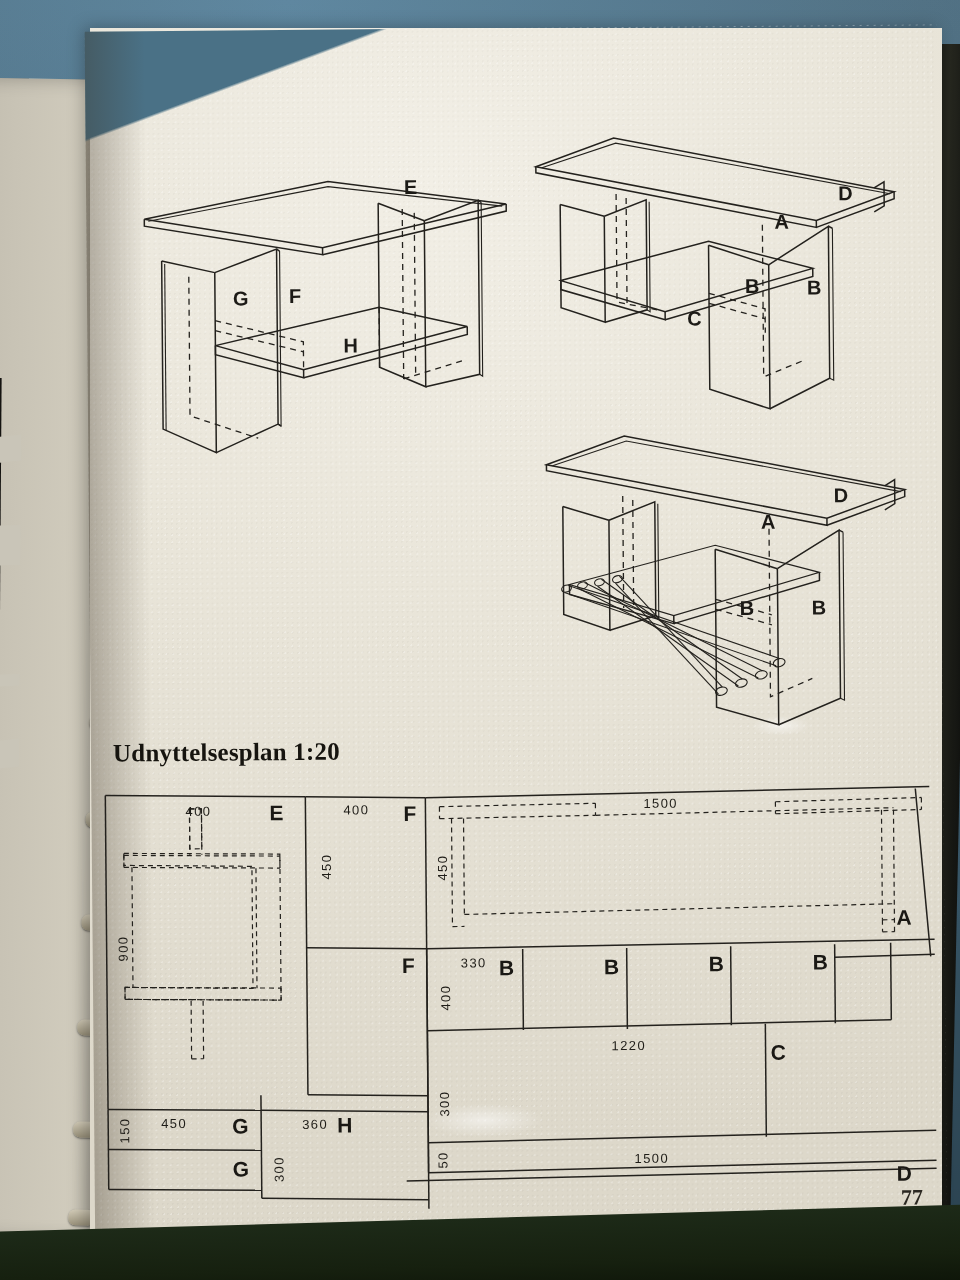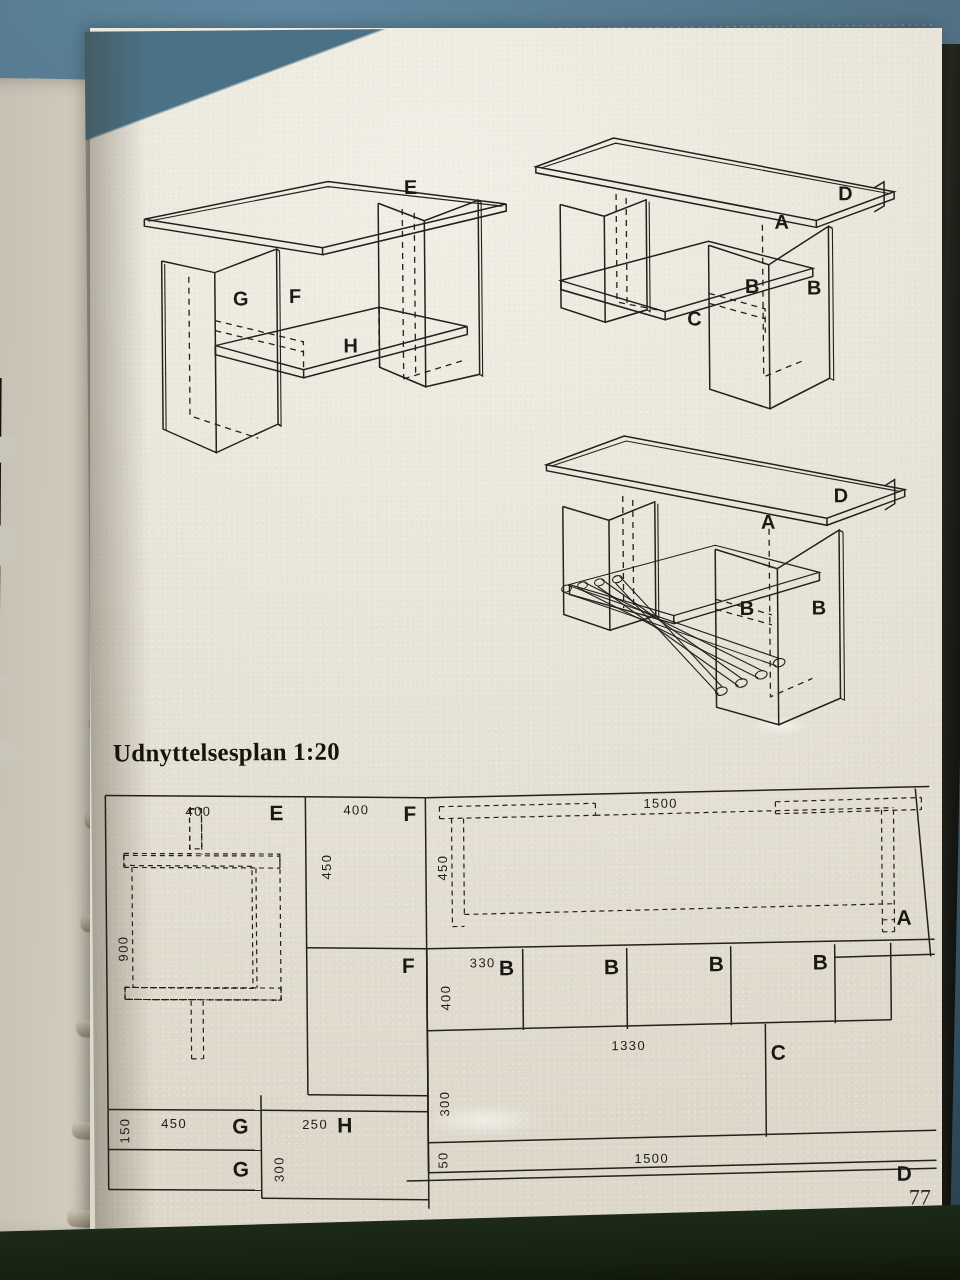--- a/index.html
+++ b/index.html
@@ -113,22 +113,22 @@
   .plan-lbl{
     position:absolute;font-weight:bold;font-size:21px;color:#1a1814;line-height:1;
   }
   .dim{
     position:absolute;font-size:13px;color:#1f1d18;letter-spacing:1.4px;line-height:1;
     font-family:"Liberation Sans",sans-serif;
   }
   .dim.rot{transform:rotate(-90deg);transform-origin:left top;}
 
   .pagenum{
-    position:absolute;right:6px;bottom:-6px;
-    font-family:"Liberation Serif",serif;font-weight:normal;font-size:22px;color:#2a2721;
+    position:absolute;right:14px;bottom:-6px;
+    font-family:"Liberation Serif",serif;font-weight:bold;font-size:22px;color:#2a2721;
   }
   .smudge{
     position:absolute;border-radius:50%;
     background:radial-gradient(rgba(255,255,255,.55), rgba(255,255,255,0) 70%);
     pointer-events:none;
   }
 </style>
 </head>
 <body>
 
@@ -416,27 +416,27 @@
         <div class="plan-lbl" style="left:231px;top:345px;">H</div>
         <div class="plan-lbl" style="left:665px;top:276px;">C</div>
         <div class="plan-lbl" style="left:790px;top:398px;">D</div>
 
         <div class="dim" style="left:82px;top:34px;">400</div>
         <div class="dim rot" style="left:12px;top:190px;">900</div>
         <div class="dim" style="left:240px;top:34px;">400</div>
         <div class="dim rot" style="left:216px;top:110px;">450</div>
         <div class="dim" style="left:540px;top:30px;">1500</div>
         <div class="dim rot" style="left:332px;top:112px;">450</div>
-        <div class="dim" style="left:365px;top:188px;">330</div>
+        <div class="dim" style="left:356px;top:188px;">330</div>
         <div class="dim rot" style="left:334px;top:242px;">400</div>
         <div class="dim rot" style="left:12px;top:372px;">150</div>
         <div class="dim" style="left:55px;top:346px;">450</div>
-        <div class="dim" style="left:196px;top:348px;">250</div>
+        <div class="dim" style="left:196px;top:348px;">360</div>
         <div class="dim rot" style="left:166px;top:412px;">300</div>
-        <div class="dim" style="left:506px;top:272px;">1330</div>
+        <div class="dim" style="left:506px;top:272px;">1220</div>
         <div class="dim rot" style="left:332px;top:348px;">300</div>
         <div class="dim" style="left:528px;top:385px;">1500</div>
         <div class="dim rot" style="left:330px;top:400px;">50</div>
 
         <div class="pagenum">77</div>
       </div>
 
     </div>
   </div>
 

